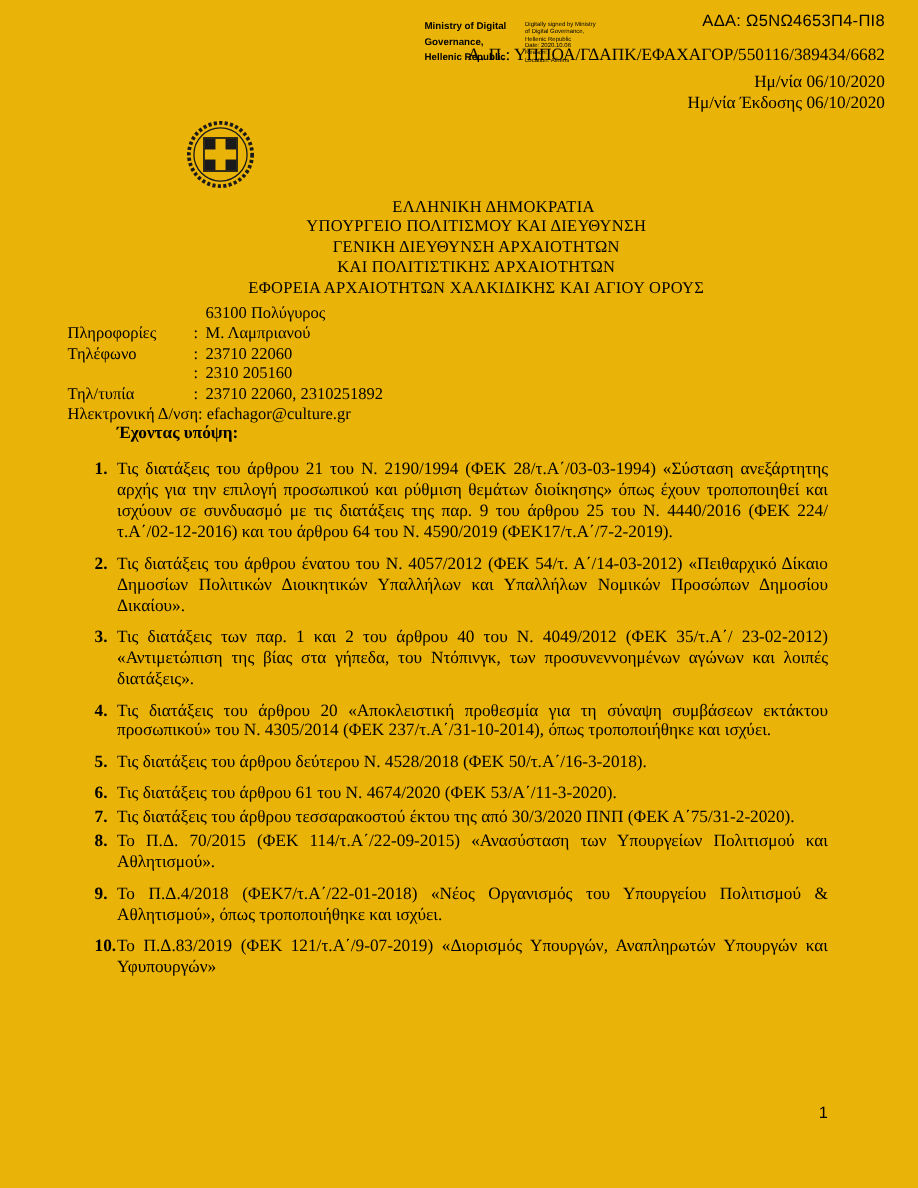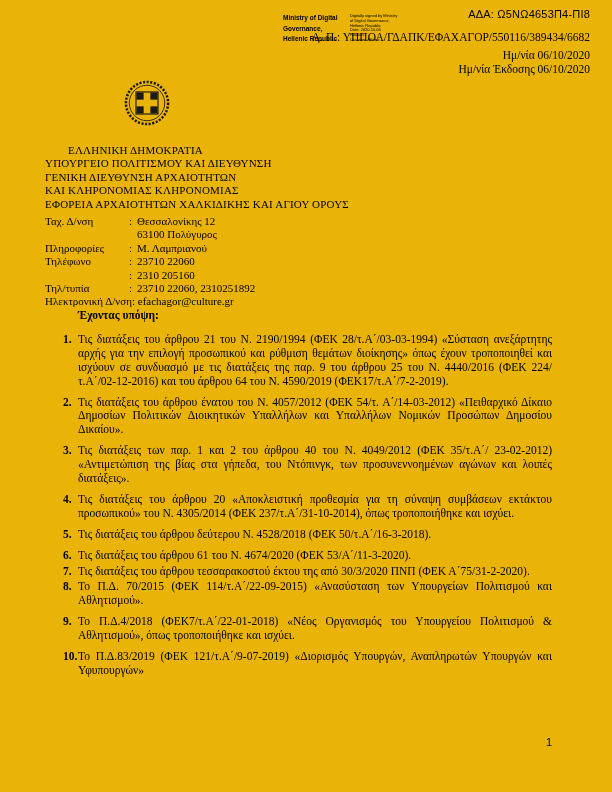--- a/index.html
+++ b/index.html
@@ -25,21 +25,21 @@
   
   .stamp{
     position:absolute;left:283px;top:13px;
     display:flex;gap:5px;text-align:left;
     font-family:"Liberation Sans", sans-serif;
   }
   .stamp-left{font-size:6.5px;font-weight:bold;line-height:10.5px;width:62px;}
   .stamp-right{font-size:4px;line-height:4.8px;padding-top:1px;width:58px;}
   
   .emblem-wrap{margin:2px 0 0 79px;height:48px;}
-  .agency{margin-top:17px;font-size:11px;line-height:13.4px;letter-spacing:.2px;}
+  .agency{margin-top:5px;font-size:11px;line-height:13.4px;letter-spacing:.2px;text-align:center;}
   .agency-line-first{padding-left:23px;}
   
   .contact{margin-top:4px;font-size:11px;line-height:13.4px;}
   .c-lbl{display:inline-block;width:84px;}
   .c-sep{display:inline-block;width:8px;}
   .email-row .c-lbl-wide{display:inline;}
   
   .main{padding-right:38px;}
   .title{
     text-align:center;margin-top:34px;
@@ -97,28 +97,25 @@
       <rect x="27.5" y="13" width="7.5" height="7.5" fill="#1a1a1a"></rect>
       <rect x="13" y="27.5" width="7.5" height="7.5" fill="#1a1a1a"></rect>
       <rect x="27.5" y="27.5" width="7.5" height="7.5" fill="#1a1a1a"></rect>
     </svg>
   </div>
 
   <div class="agency">
     <div class="agency-line-first">ΕΛΛΗΝΙΚΗ ΔΗΜΟΚΡΑΤΙΑ</div>
     <div>ΥΠΟΥΡΓΕΙΟ ΠΟΛΙΤΙΣΜΟΥ ΚΑΙ ΔΙΕΥΘΥΝΣΗ</div>
     <div>ΓΕΝΙΚΗ ΔΙΕΥΘΥΝΣΗ ΑΡΧΑΙΟΤΗΤΩΝ</div>
-    <div>ΚΑΙ ΚΛΗΡΟΝΟΜΙΑΣ ΚΛΗΡΟΝΟΜΙΑΣ</div>
+    <div>ΚΑΙ ΠΟΛΙΤΙΣΤΙΚΗΣ ΑΡΧΑΙΟΤΗΤΩΝ</div>
     <div>ΕΦΟΡΕΙΑ ΑΡΧΑΙΟΤΗΤΩΝ ΧΑΛΚΙΔΙΚΗΣ ΚΑΙ ΑΓΙΟΥ ΟΡΟΥΣ</div>
   </div>
 
   <div class="contact">
-    <div>
-      <span class="c-lbl">Ταχ. Δ/νση</span><span class="c-sep">:</span><span>Θεσσαλονίκης 12</span>
-    </div>
     <div>
       <span class="c-lbl"></span><span class="c-sep"></span><span>63100 Πολύγυρος</span>
     </div>
     <div>
       <span class="c-lbl">Πληροφορίες</span><span class="c-sep">:</span><span>Μ. Λαμπριανού</span>
     </div>
     <div>
       <span class="c-lbl">Τηλέφωνο</span><span class="c-sep">:</span><span>23710 22060</span>
     </div>
     <div>

